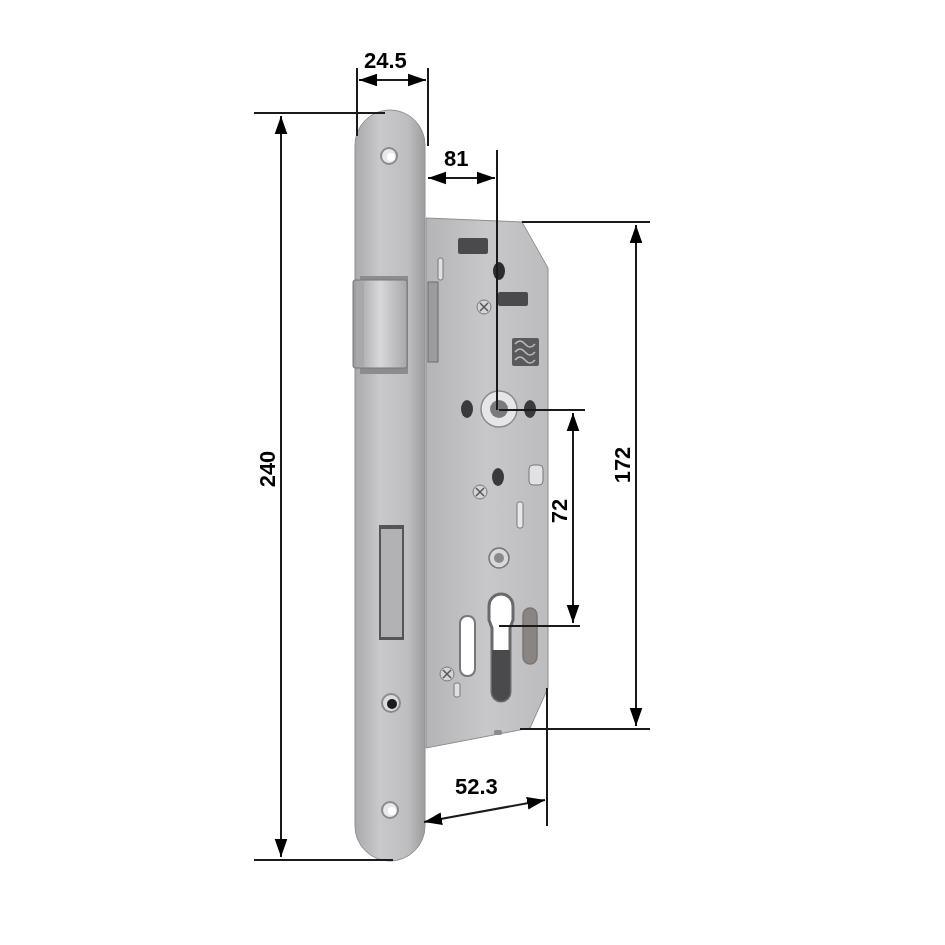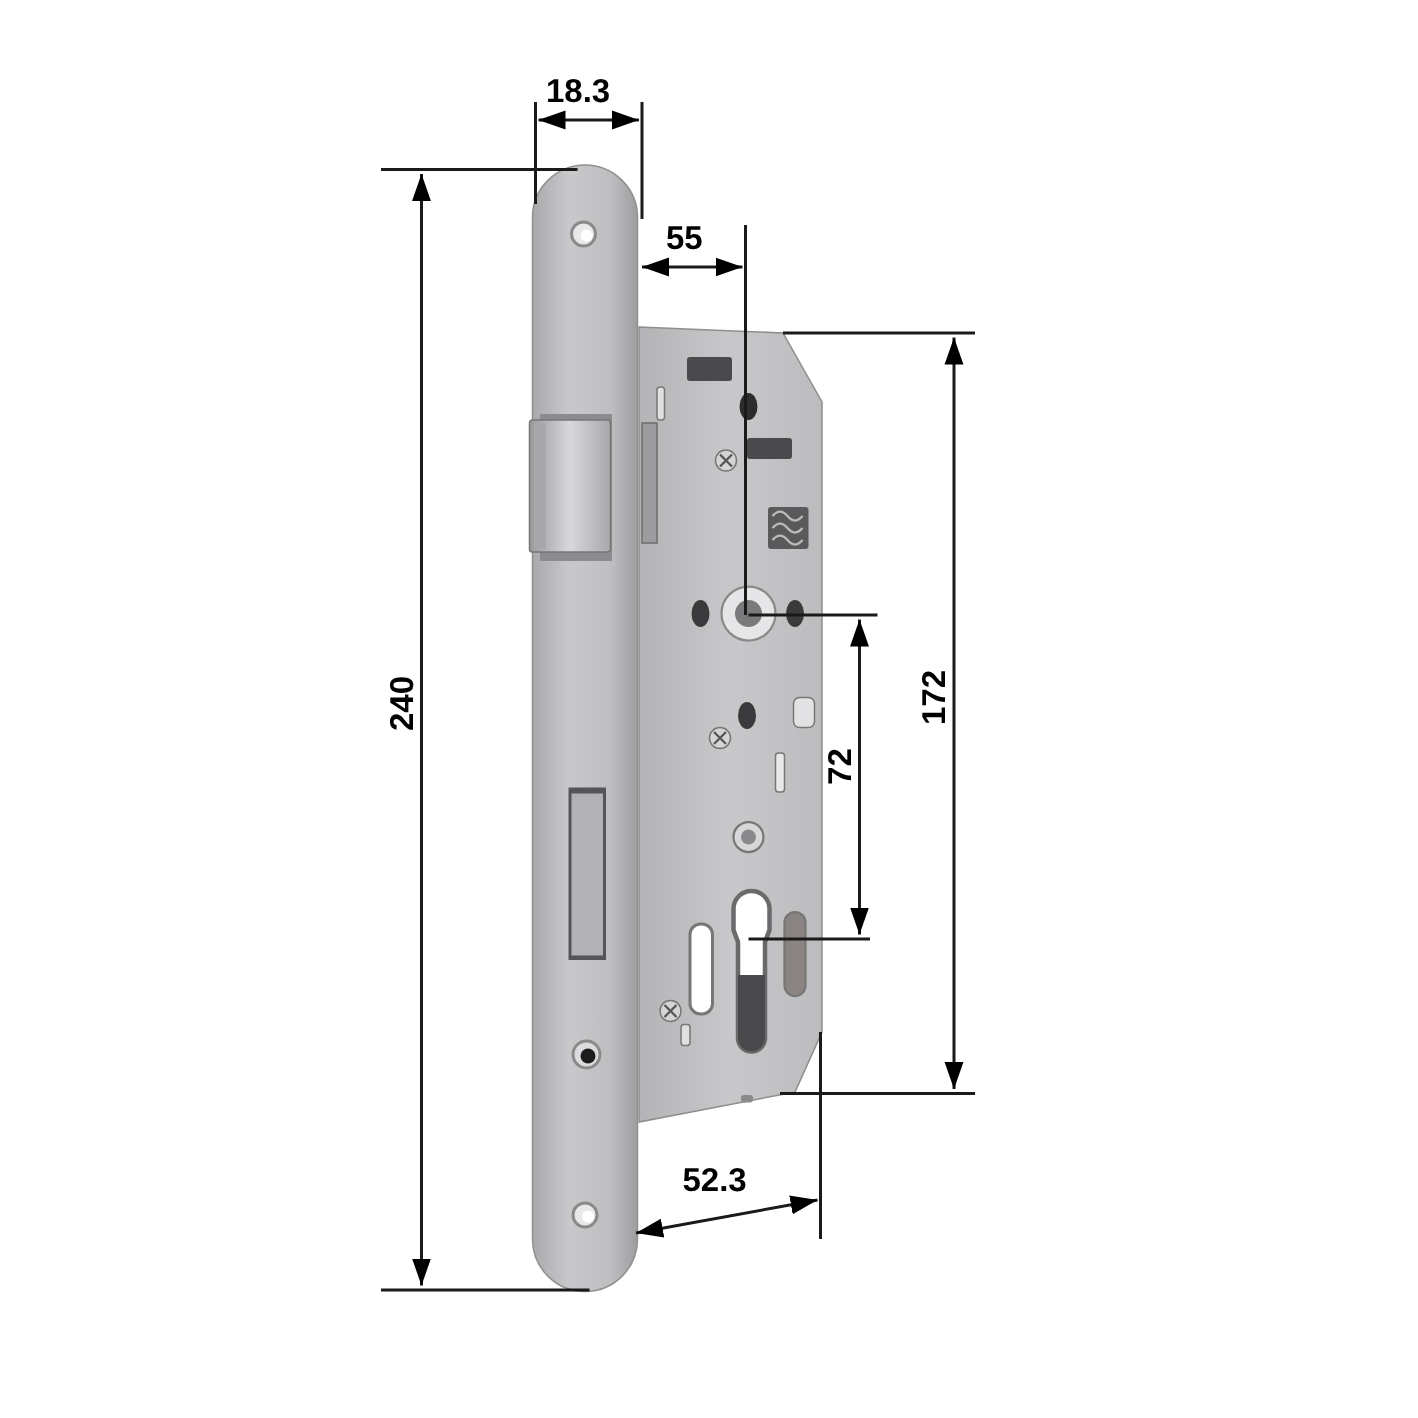--- a/index.html
+++ b/index.html
@@ -119,19 +119,19 @@
       <line x1="499" y1="410" x2="585" y2="410"></line>
       <line x1="499" y1="626" x2="580" y2="626"></line>
       <line x1="573" y1="413" x2="573" y2="623" marker-start="url(#arr)" marker-end="url(#arr)"></line>
 
       <line x1="547" y1="688" x2="547" y2="826"></line>
       <line x1="424" y1="822" x2="545" y2="800" marker-start="url(#arr)" marker-end="url(#arr)"></line>
     </g>
   </svg>
 
   
-  <div class="dim-label" style="left:364px; top:50px;">18.3</div>
-  <div class="dim-label" style="left:444px; top:148px;">55</div>
+  <div class="dim-label" style="left:364px; top:50px;">24.5</div>
+  <div class="dim-label" style="left:444px; top:148px;">81</div>
   <div class="dim-label rot" style="left:246px; top:458px; width:44px; text-align:center;">240</div>
   <div class="dim-label rot" style="left:601px; top:454px; width:44px; text-align:center;">172</div>
   <div class="dim-label rot" style="left:543px; top:500px; width:34px; text-align:center;">72</div>
   <div class="dim-label" style="left:455px; top:776px;">52.3</div>
 </div>
 
 </body></html>

